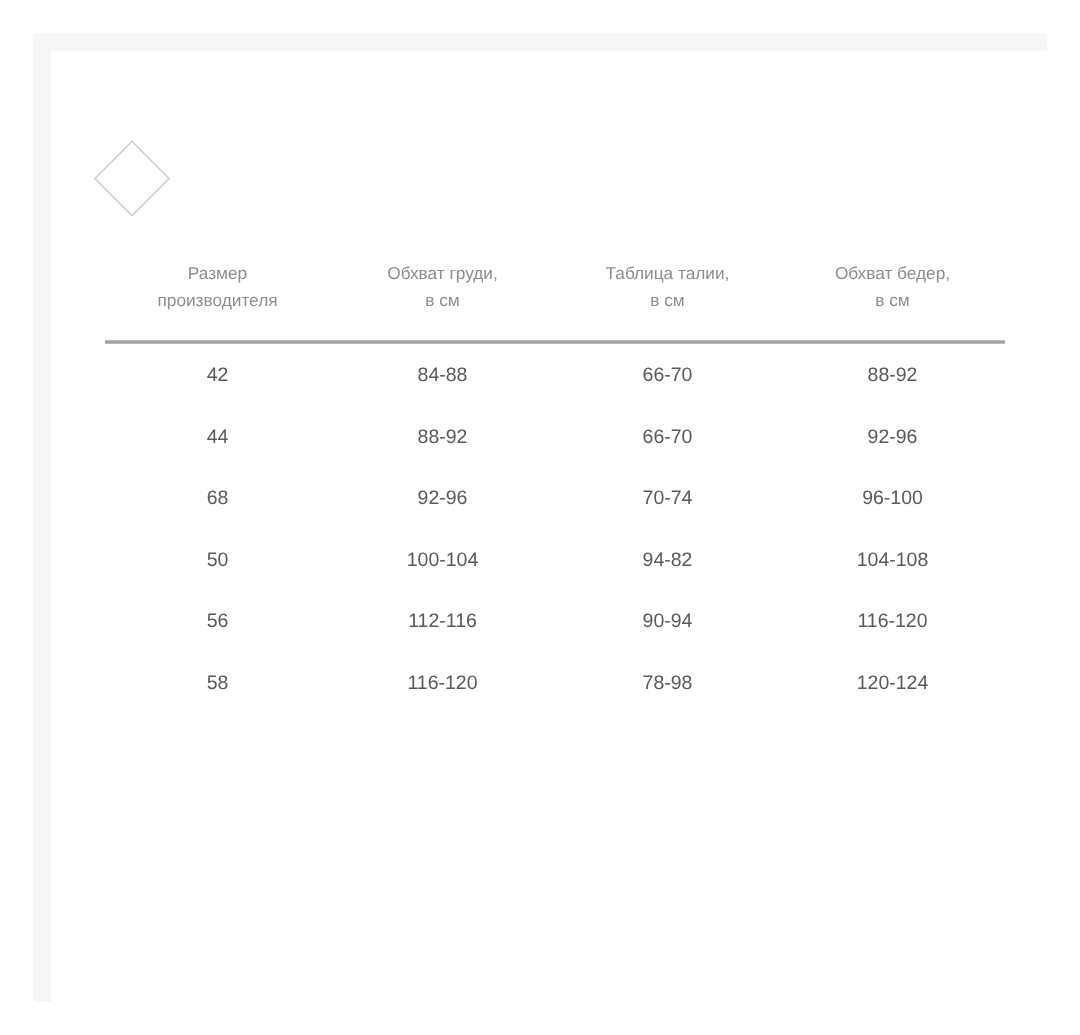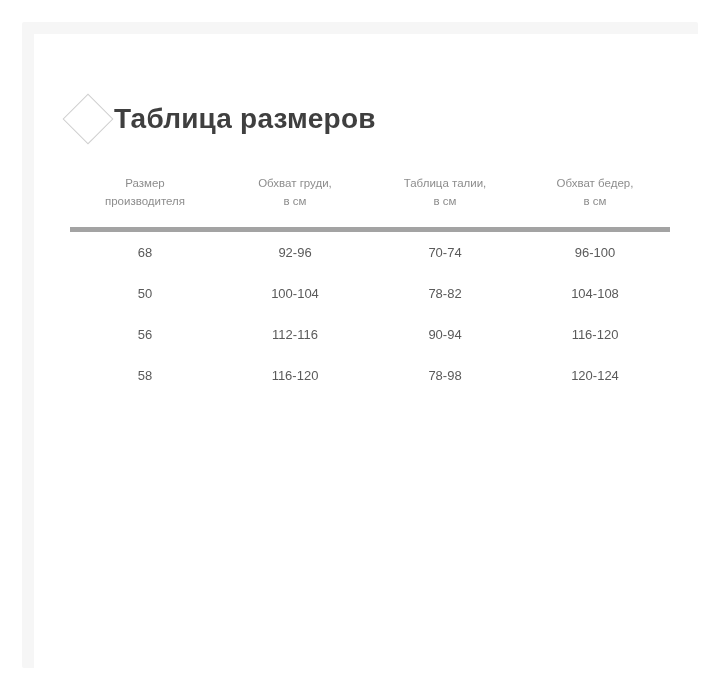--- a/index.html
+++ b/index.html
@@ -80,21 +80,21 @@
   }
 
   table.size-table th {
     font-size: 11.5px;
     font-weight: normal;
     color: #8d8d8d;
     line-height: 1.55;
     padding: 6px 4px 16px 4px;
     vertical-align: top;
     text-align: center;
-    border-bottom: 5px solid #a3a3a3;
+    border-bottom: 2px solid #a3a3a3;
   }
 
   table.size-table th .thline {
     display: block;
   }
 
   table.size-table td {
     font-size: 13px;
     color: #5a5a5a;
     text-align: center;
@@ -115,21 +115,20 @@
 <body>
 
 <div class="page">
 
   <div class="panel"></div>
 
   <div class="card">
 
     <div class="title-row">
       <div class="diamond"></div>
-      <div class="title">Таблица размеров</div>
     </div>
 
     <table class="size-table">
       <colgroup>
         <col class="c1">
           <col class="c2">
           <col class="c3">
           <col class="c4">
       </colgroup>
       <thead>
@@ -147,29 +146,41 @@
             <span class="thline">в см</span>
           </th>
           <th>
             <span class="thline">Обхват бедер,</span>
             <span class="thline">в см</span>
           </th>
         </tr>
       </thead>
       <tbody>
         <tr>
+          <td>42</td>
+          <td>84-88</td>
+          <td>66-70</td>
+          <td>88-92</td>
+        </tr>
+        <tr>
+          <td>44</td>
+          <td>88-92</td>
+          <td>66-70</td>
+          <td>92-96</td>
+        </tr>
+        <tr>
           <td>68</td>
           <td>92-96</td>
           <td>70-74</td>
           <td>96-100</td>
         </tr>
         <tr>
           <td>50</td>
           <td>100-104</td>
-          <td>78-82</td>
+          <td>94-82</td>
           <td>104-108</td>
         </tr>
         <tr>
           <td>56</td>
           <td>112-116</td>
           <td>90-94</td>
           <td>116-120</td>
         </tr>
         <tr>
           <td>58</td>

